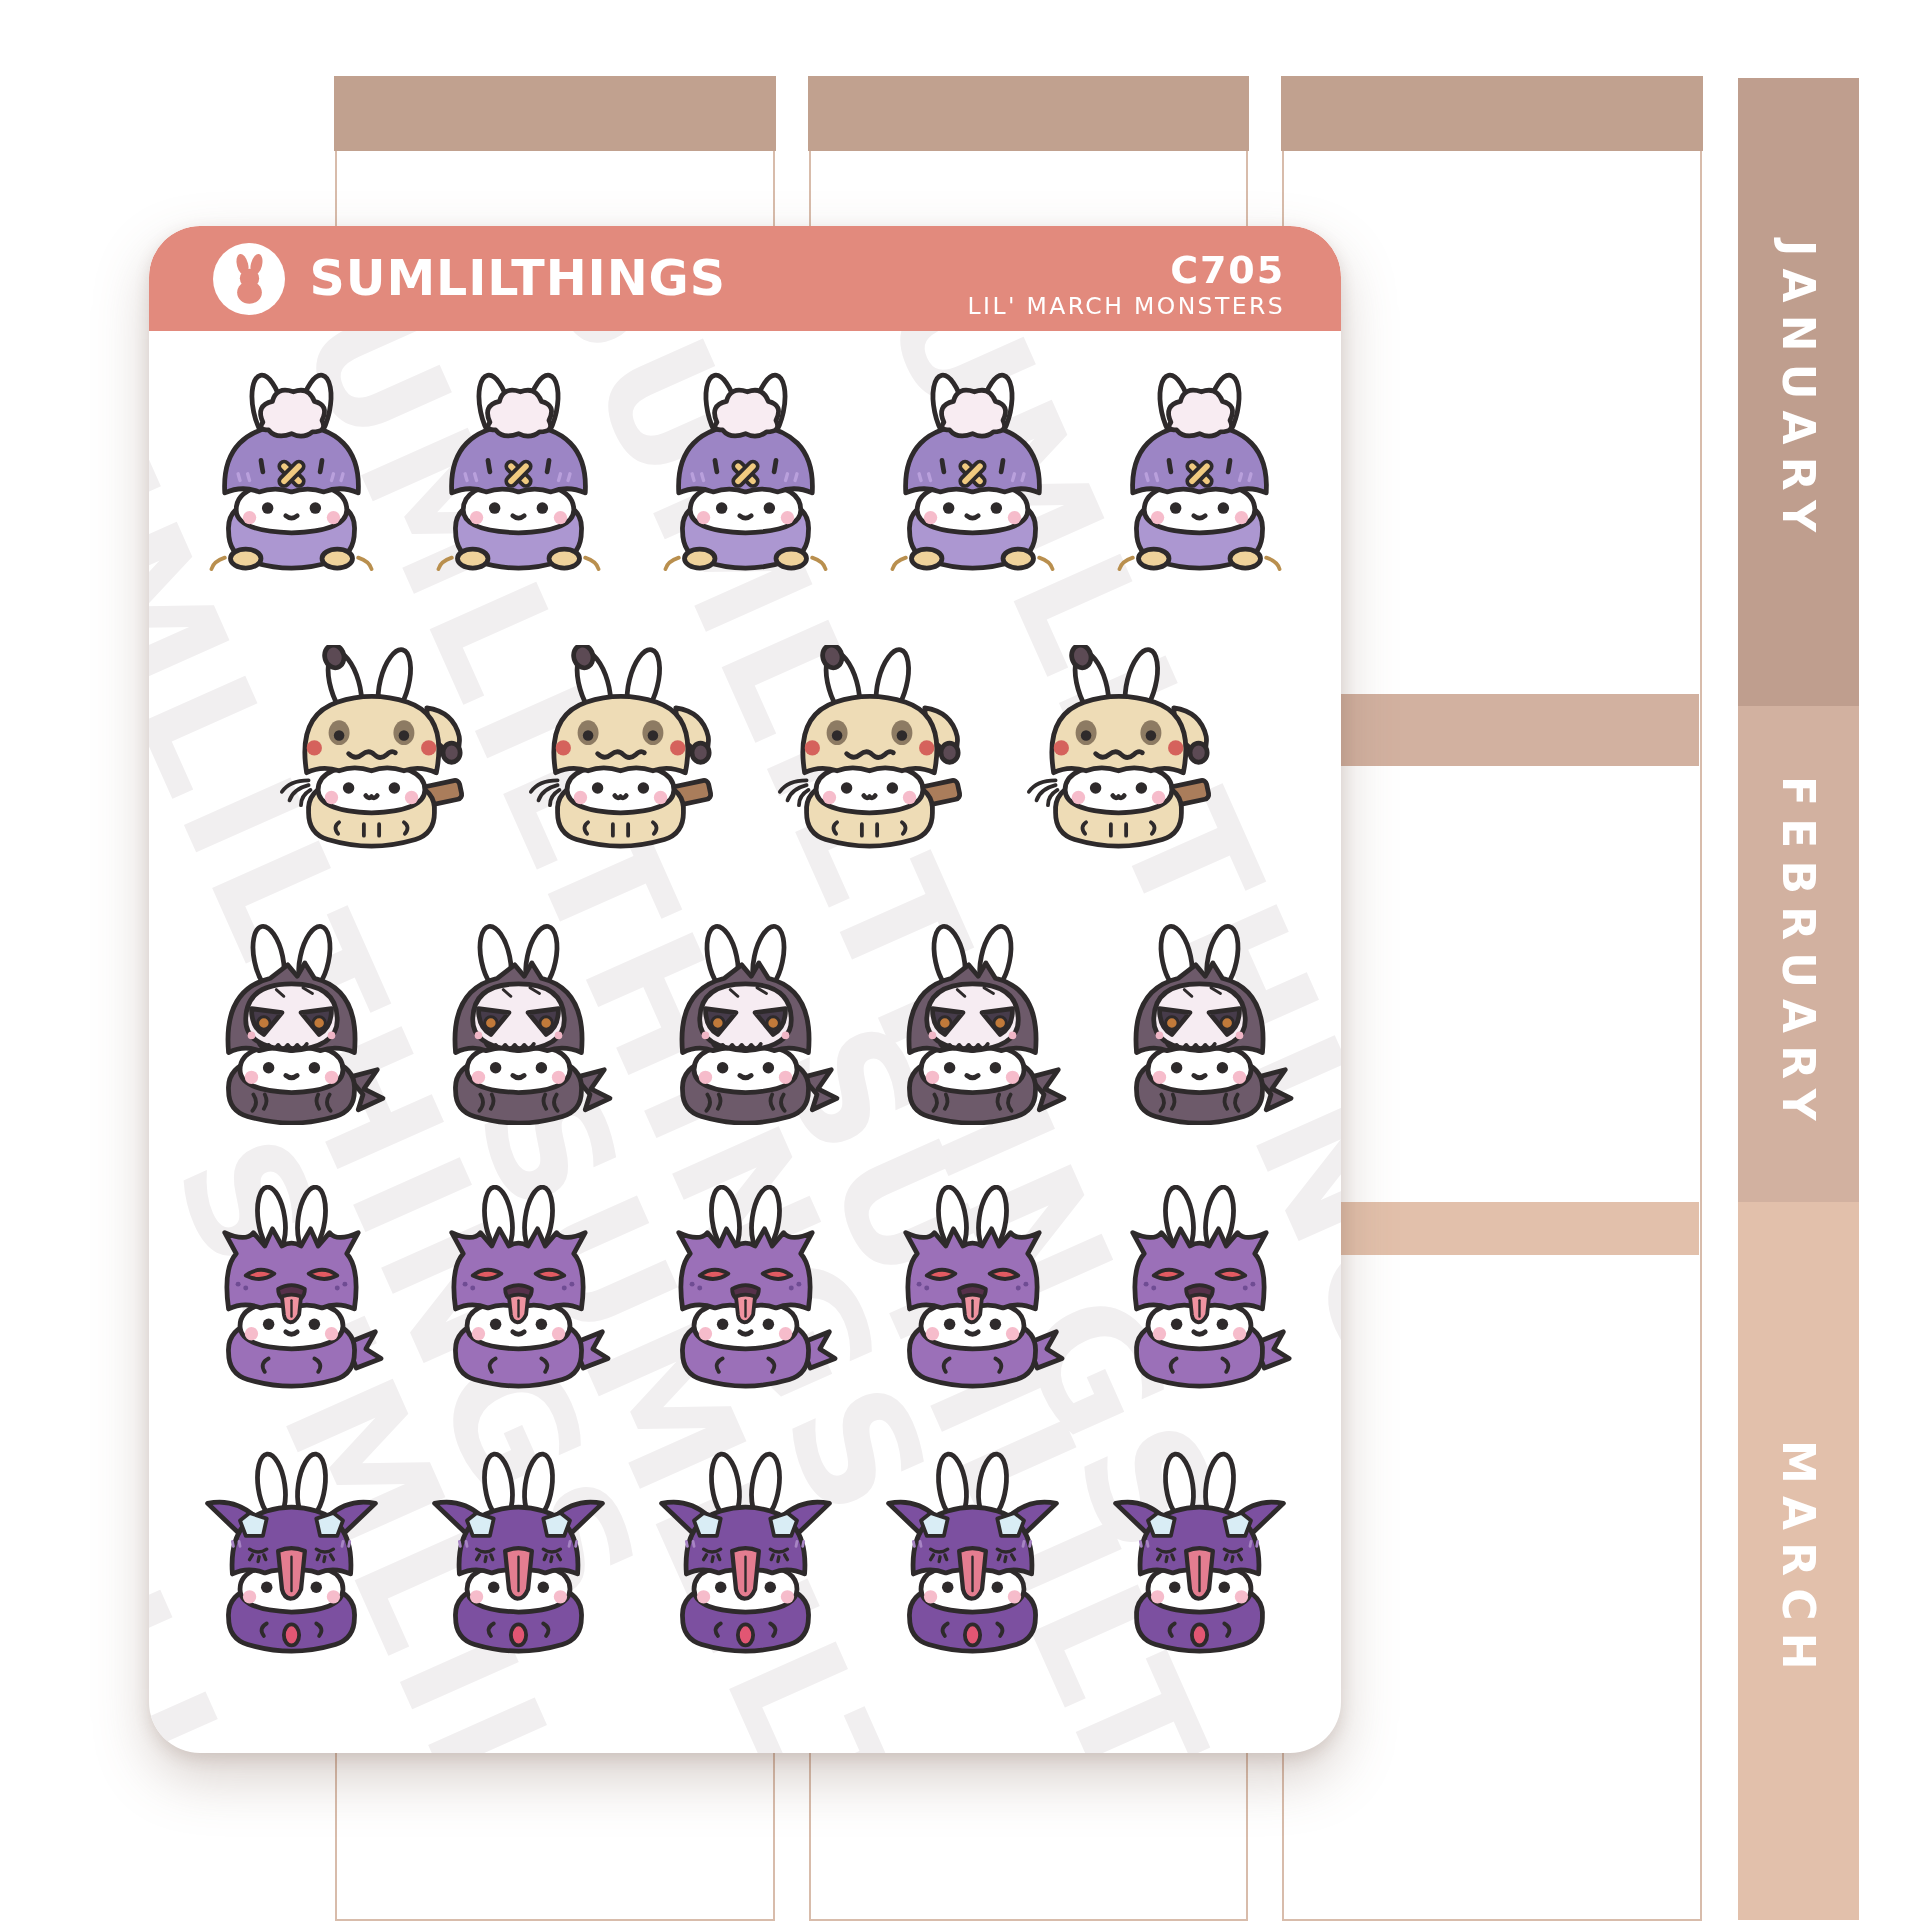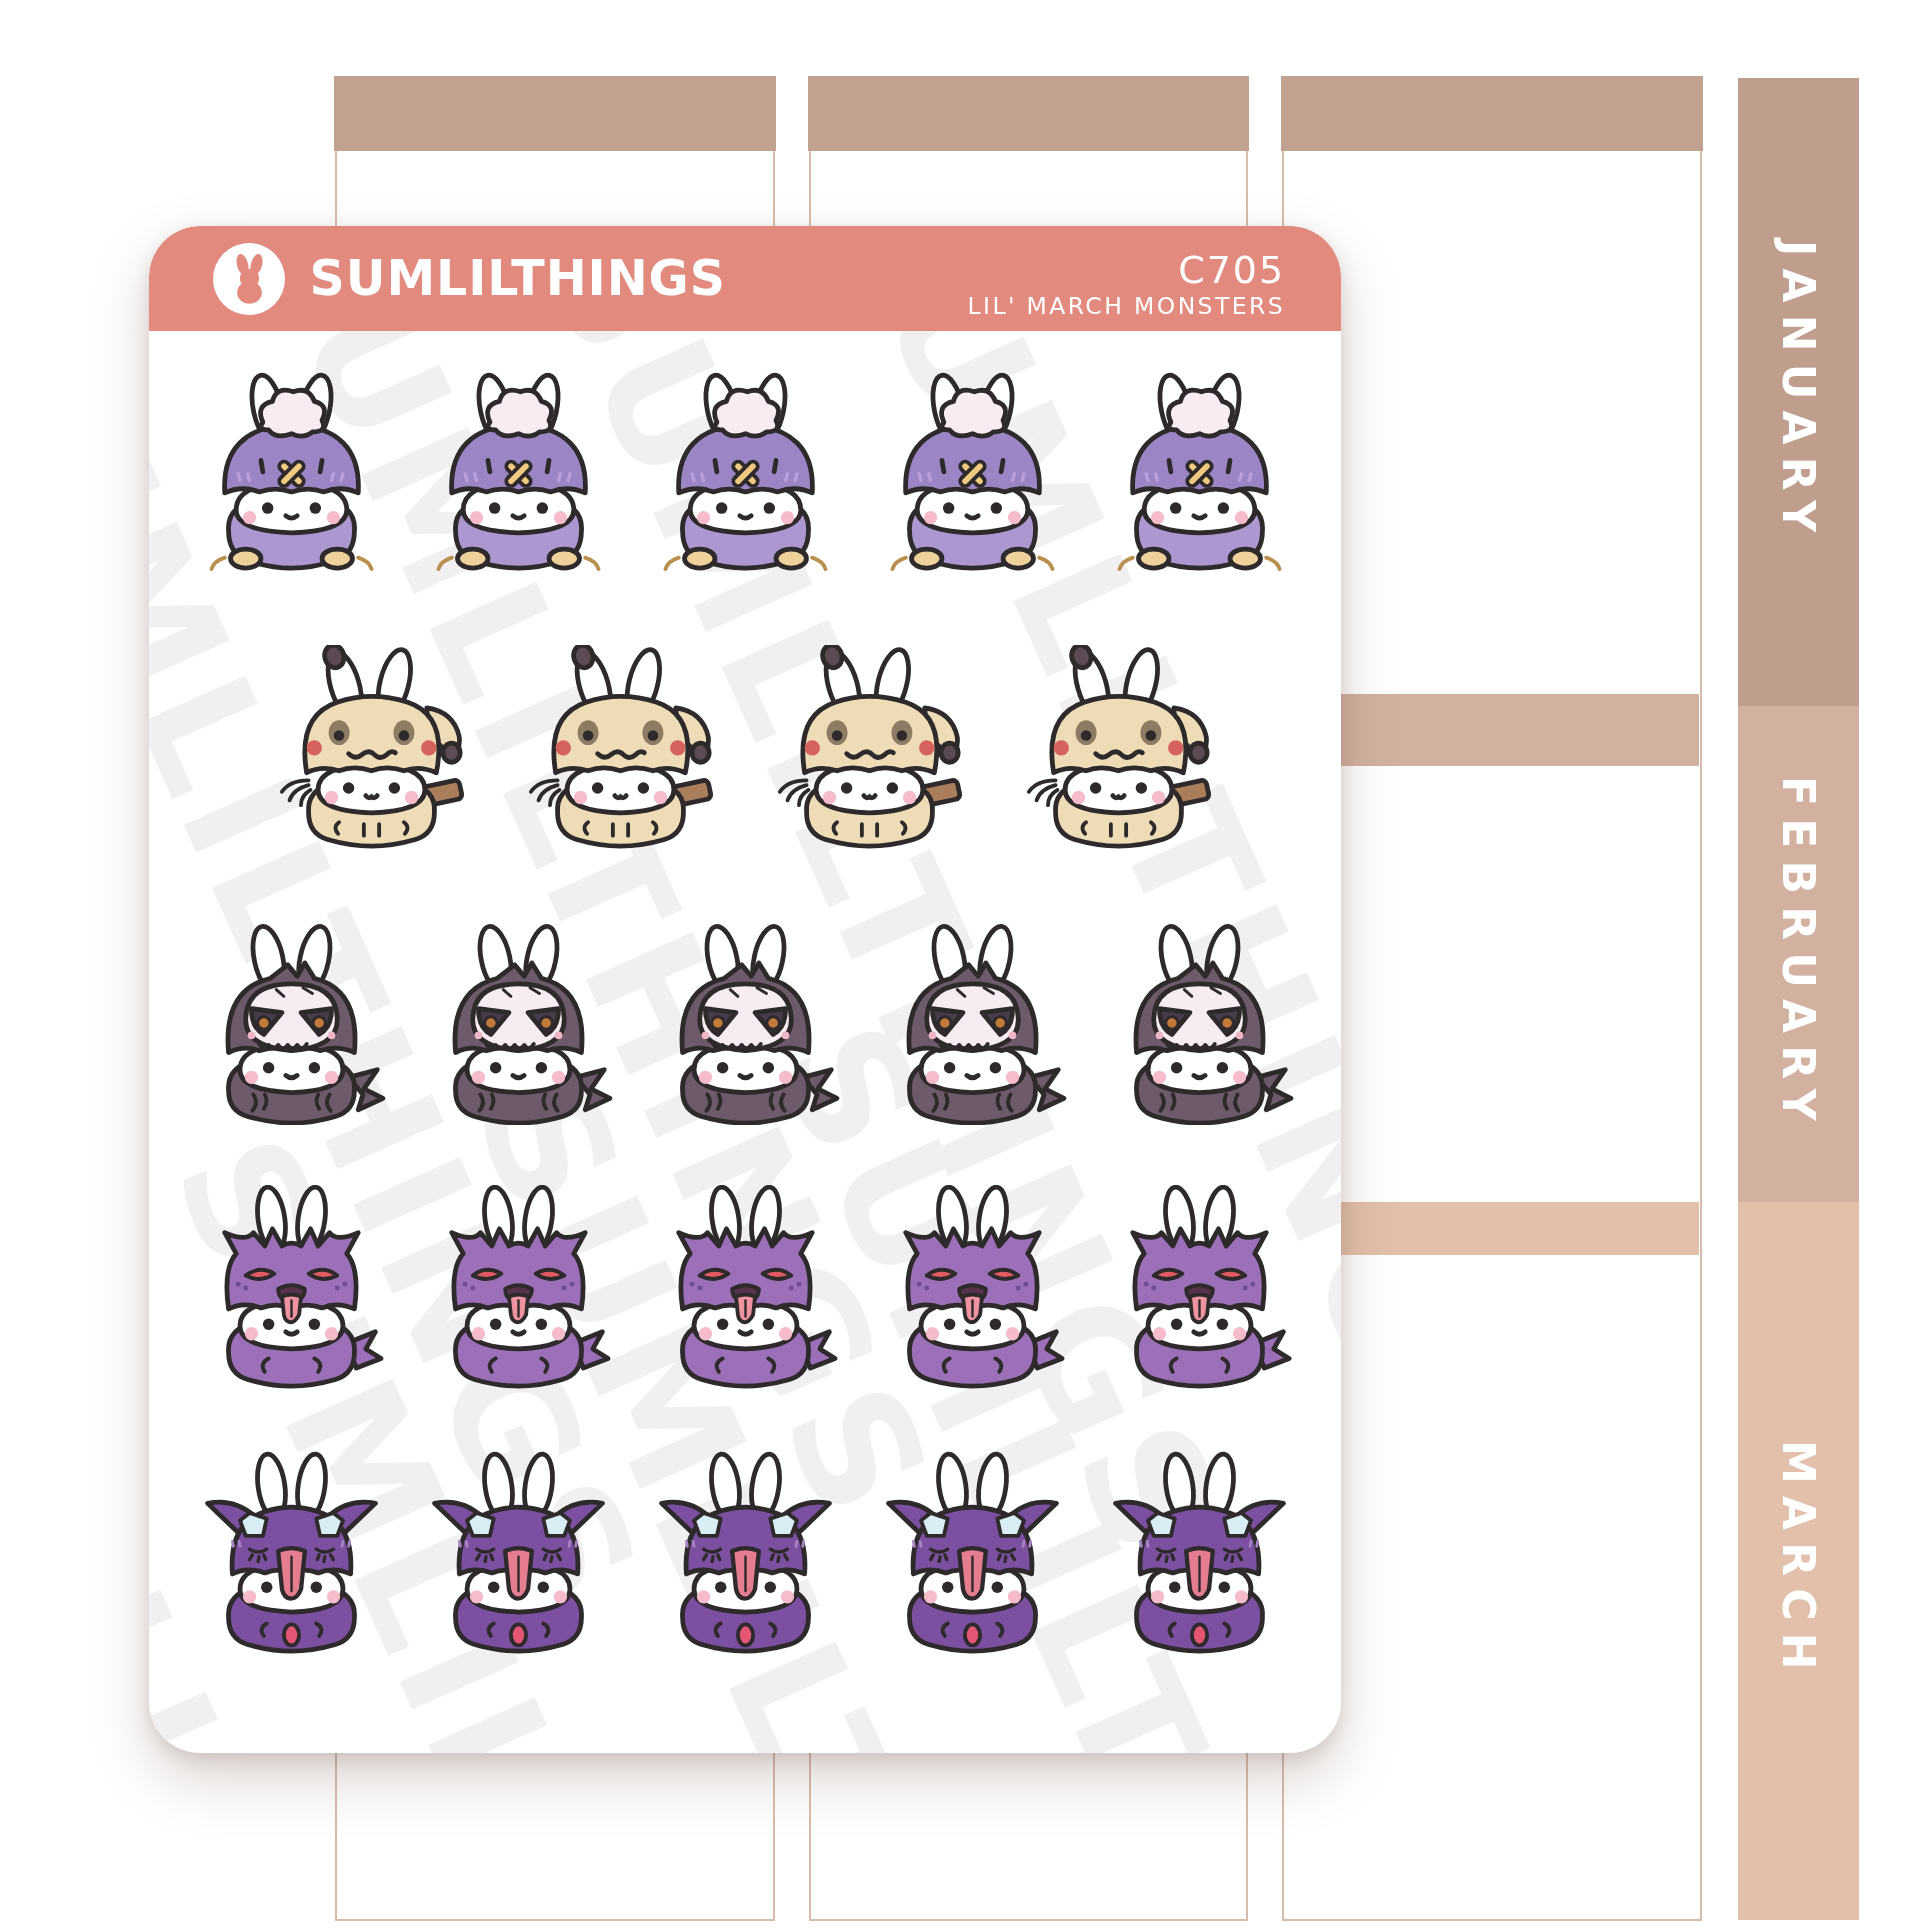--- a/index.html
+++ b/index.html
@@ -23,21 +23,21 @@
   .tab-label{writing-mode:vertical-rl;text-orientation:sideways;color:#fff;font-weight:bold;font-size:44px;letter-spacing:12.2px;white-space:nowrap;}
 
   
   .sheet{position:absolute;left:149px;top:226px;width:1192px;height:1527px;background:#fff;border-radius:51px;
          box-shadow:0 24.5px 56px rgba(120,90,75,.28),0 5.6px 15px rgba(120,90,75,.16);z-index:5;overflow:hidden;}
   .sheet-header{position:absolute;top:0;left:0;right:0;height:105px;background:var(--accent_pink,#e28a7d);
          border-radius:51px 51px 0 0;display:flex;align-items:center;z-index:4;}
   .logo-circle{width:72px;height:72px;border-radius:50%;background:#fff;margin-left:64px;display:flex;align-items:center;justify-content:center;flex:0 0 auto;}
   .brand{color:#fff;font-weight:800;font-size:49px;letter-spacing:0.9px;margin-left:24.5px;white-space:nowrap;}
   .header-right{margin-left:auto;margin-right:56px;text-align:right;color:#fff;line-height:1.18;}
-  .code{font-weight:400;font-size:38px;letter-spacing:1.9px;margin-top:12px;}
+  .code{font-weight:700;font-size:38px;letter-spacing:1.9px;margin-top:12px;}
   .sheet-title{font-size:23.5px;letter-spacing:2.4px;}
 
   .wm-layer{position:absolute;inset:0;overflow:hidden;z-index:1;pointer-events:none;}
   .wm{position:absolute;font-weight:800;font-size:160px;letter-spacing:9.4px;color:var(--watermark_gray,#f1eff0);
       transform:rotate(66deg);transform-origin:left top;white-space:nowrap;}
 
   .sticker-grid{position:absolute;inset:0;z-index:2;}
   .sticker-row{position:absolute;left:0;right:0;display:flex;justify-content:center;gap:34px;}
   .sticker-row.row-0{top:141px;}
   .sticker-row.row-1{top:419px;gap:56px;}

